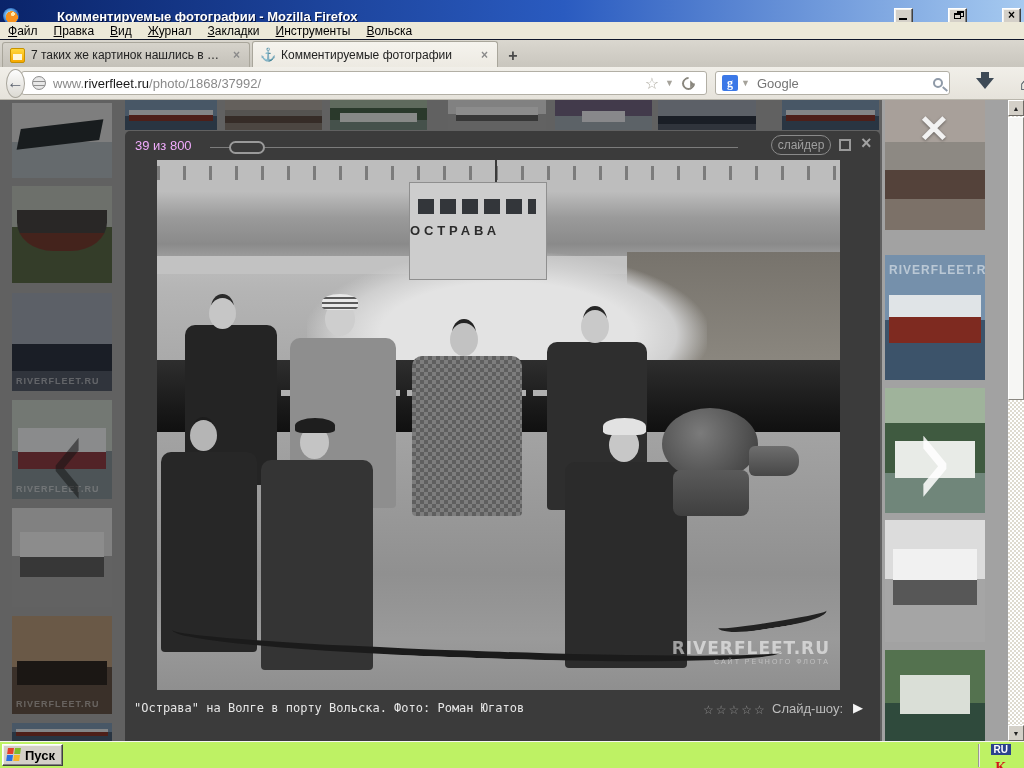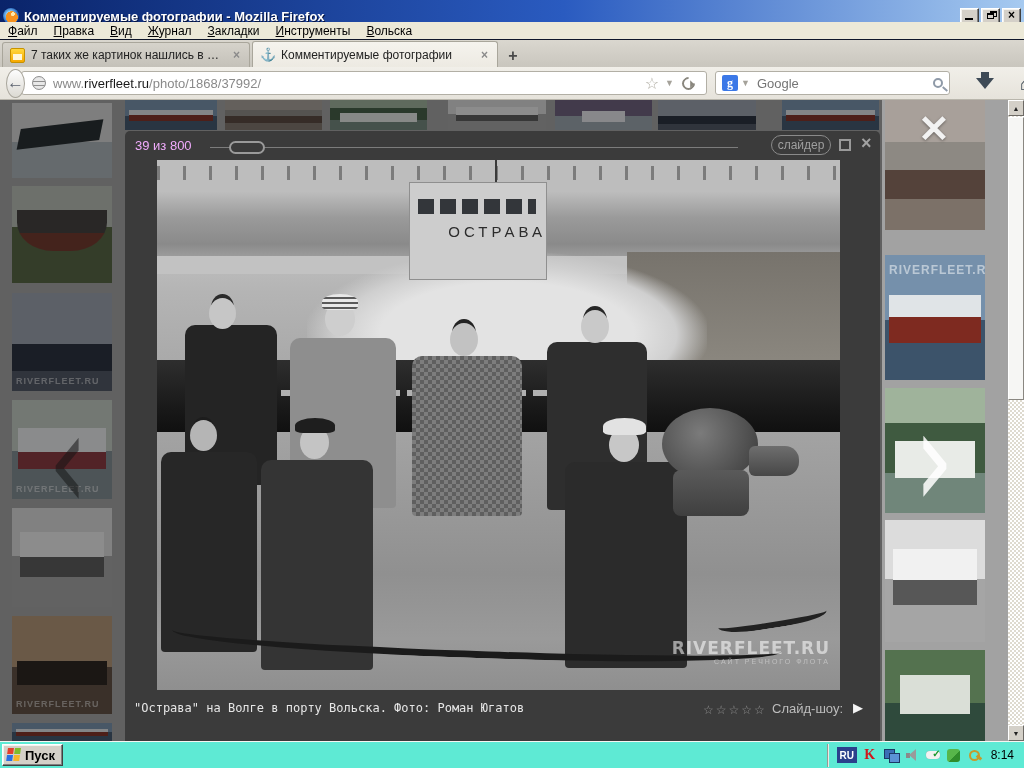--- a/index.html
+++ b/index.html
@@ -3,21 +3,21 @@
 <meta charset="utf-8">
 <style>
   * { margin:0; padding:0; box-sizing:border-box; }
   html,body { width:1024px; height:768px; }
   body { font-family:"Liberation Sans", sans-serif; overflow:hidden; background:#a8a8a8; }
   #screen { position:relative; width:1024px; height:768px; overflow:hidden; }
 
   
   .titlebar { position:absolute; left:0; top:0; width:1024px; height:22px;
     background:linear-gradient(90deg,#0a246a 0%,#2a5bc0 55%,#a6caf0 100%);
-    display:flex; align-items:center; padding:16px 3px; }
+    display:flex; align-items:center; padding:16px 3px;gap:33px; }
   .titlebar .title { color:#fff; font-weight:bold; font-size:13px; margin-left:5px; flex:1;
     text-shadow:1px 1px 0 #05123a; white-space:nowrap; }
   .ff-icon { width:16px; height:16px; border-radius:50%; flex:0 0 16px;
     background:
       radial-gradient(circle at 62% 38%, #ffe9a8 0 14%, rgba(0,0,0,0) 15%),
       radial-gradient(circle at 55% 58%, #f6921e 0 46%, rgba(0,0,0,0) 48%),
       radial-gradient(circle at 45% 45%, #8fd0f8 0 30%, #2f6fc4 60%, #1d4e94 100%);
     box-shadow:0 0 1px #05123a; }
   .winbtn { width:19px; height:16px; margin-left:2px; background:#d4d0c8; position:relative;
     border:1px solid; border-color:#ffffff #404040 #404040 #ffffff; box-shadow:inset -1px -1px 0 #808080, inset 1px 1px 0 #f4f3ef; }
@@ -132,22 +132,22 @@
       repeating-linear-gradient(90deg, rgba(70,70,70,.55) 0 3px, rgba(0,0,0,0) 3px 26px) 0 6px / 100% 14px no-repeat,
       linear-gradient(#bdbdbd 0 30%, #9a9a9a 55%, #8a8a8a 80%, #a8a8a8 100%); }
   .ph-water { left:0; top:96px; width:683px; height:18px; background:#c2c2c2; }
   .ph-holdwall { left:470px; top:92px; width:213px; height:118px; background:linear-gradient(#77736c,#8c8880); }
   .ph-cargo { left:150px; top:92px; width:400px; height:118px;
     background:radial-gradient(ellipse at 50% 70%, #e3e3e3 0 45%, #cfcfcf 60%, rgba(0,0,0,0) 72%); }
   .ph-mast { left:338px; top:0px; width:2px; height:28px; background:#3a3a3a; }
   .ph-wheelhouse { left:252px; top:22px; width:138px; height:98px; background:#cdcdcd; border:1px solid #8f8f8f; }
   .ph-wh-windows { left:8px; top:16px; width:118px; height:15px;
     background:repeating-linear-gradient(90deg,#33363a 0 16px,#cdcdcd 16px 22px); position:absolute; }
-  .ph-wh-name { position:absolute; left:0; top:40px; width:100%; text-align:right; font-size:15px; letter-spacing:4px;
-    color:#2c2c2c; font-weight:normal; }
+  .ph-wh-name { position:absolute; left:0; top:40px; width:100%; text-align:left; font-size:13px; letter-spacing:4px;
+    color:#2c2c2c; font-weight:bold; }
   .ph-hull { left:0; top:200px; width:683px; height:72px; background:linear-gradient(#2e2e2e,#181818 70%,#101010); }
   .ph-hull-slogan { position:absolute; left:40px; top:230px; width:360px; height:6px;
     background:repeating-linear-gradient(90deg,rgba(255,255,255,.65) 0 14px, rgba(0,0,0,0) 14px 21px); }
   .ph-deck { left:0; top:272px; width:683px; height:258px;
     background:linear-gradient(#a3a3a3, #909090 55%, #9a9a9a 80%, #8f8f8f); }
   .ph-bollard-top { left:505px; top:248px; width:96px; height:72px; border-radius:50%;
     background:radial-gradient(circle at 40% 35%, #7b7b7b, #4c4c4c 70%, #383838); }
   .ph-bollard-base { left:516px; top:310px; width:76px; height:46px; border-radius:8px;
     background:linear-gradient(#5a5a5a,#3f3f3f); }
   .ph-bollard-pipe { left:592px; top:286px; width:50px; height:30px; border-radius:6px 14px 14px 6px;
@@ -165,31 +165,31 @@
   .scrollbar { position:absolute; left:1008px; top:100px; width:16px; height:641px;
     background:conic-gradient(#ffffff 0 25%, #dedacf 0 50%, #ffffff 0 75%, #dedacf 0) 0 0 / 4px 4px; }
   .sb-btn { position:absolute; left:0; width:16px; height:16px; background:#d4d0c8;
     border:1px solid; border-color:#ffffff #6d6a65 #6d6a65 #ffffff; font-size:7px; color:#222;
     display:flex; align-items:center; justify-content:center; }
   .sb-up { top:0; } .sb-down { bottom:0; }
   .sb-thumb { position:absolute; left:0; top:17px; width:16px; height:283px; background:#f6f6f4;
     border:1px solid; border-color:#ffffff #8a8781 #8a8781 #ffffff; }
 
   
-  .taskbar { position:absolute; left:0; top:741px; width:1024px; height:27px; background:#5eead4;
+  .taskbar { position:absolute; left:0; top:741px; width:1024px; height:27px; background:#bef264;
     border-top:1px solid #f6f5f2; display:flex; align-items:center; padding:0 2px; }
   .start-btn { height:22px; padding:0 7px 0 4px; display:flex; align-items:center; gap:4px; background:#d4d0c8;
     border:1px solid; border-color:#ffffff #404040 #404040 #ffffff; box-shadow:inset -1px -1px 0 #808080, inset 1px 1px 0 #f4f3ef;
     font-weight:bold; font-size:13px; color:#000; }
   .win-logo { width:14px; height:14px; display:grid; grid-template-columns:6px 6px; grid-template-rows:6px 6px; gap:1px; transform:skewX(-8deg); }
   .win-logo i { display:block; } .wl-r{background:#e3402c;} .wl-g{background:#7fbc2a;} .wl-b{background:#2a6fe3;} .wl-y{background:#f5b52a;}
   .task-btn { height:22px; width:158px; margin-left:6px; display:flex; align-items:center; gap:5px; padding:0 5px;
     background:#f4f3ee; border:1px solid; border-color:#6d6a65 #ffffff #ffffff #6d6a65; font-size:12px; color:#000; white-space:nowrap; overflow:hidden; }
   .tray { margin-left:auto; height:23px; display:flex; align-items:center; gap:5px; padding:0 8px 0 8px;
-    border-left:2px groove #eceae4; }
+    border-left:2px groove #eceae4;flex-direction:column; }
   .lang-box { width:20px; height:16px; background:#2b418c; color:#fff; font-size:10px; font-weight:bold;
     display:flex; align-items:center; justify-content:center; }
   .tray-ic { width:16px; height:16px; position:relative; display:flex; align-items:center; justify-content:center; }
   .ic-k { color:#d1171c; font-weight:bold; font-size:14px; font-family:"Liberation Serif",serif; }
   .ic-net::before { content:""; position:absolute; left:1px; top:2px; width:9px; height:8px; background:#3a6fb5; border:1px solid #1c3a66; }
   .ic-net::after { content:""; position:absolute; left:6px; top:6px; width:9px; height:8px; background:#5b93d6; border:1px solid #1c3a66; }
   .ic-vol::before { content:""; position:absolute; left:2px; top:6px; width:4px; height:5px; background:#8a8a8a; }
   .ic-vol::after { content:""; position:absolute; left:5px; top:2px; border:6px solid transparent; border-right:7px solid #9a9a9a; border-left:none; }
   .ic-cloud { }
   .ic-cloud::before { content:""; position:absolute; left:1px; top:4px; width:14px; height:8px; border-radius:6px; background:#f2f2f2; box-shadow:0 0 1px #999; }

